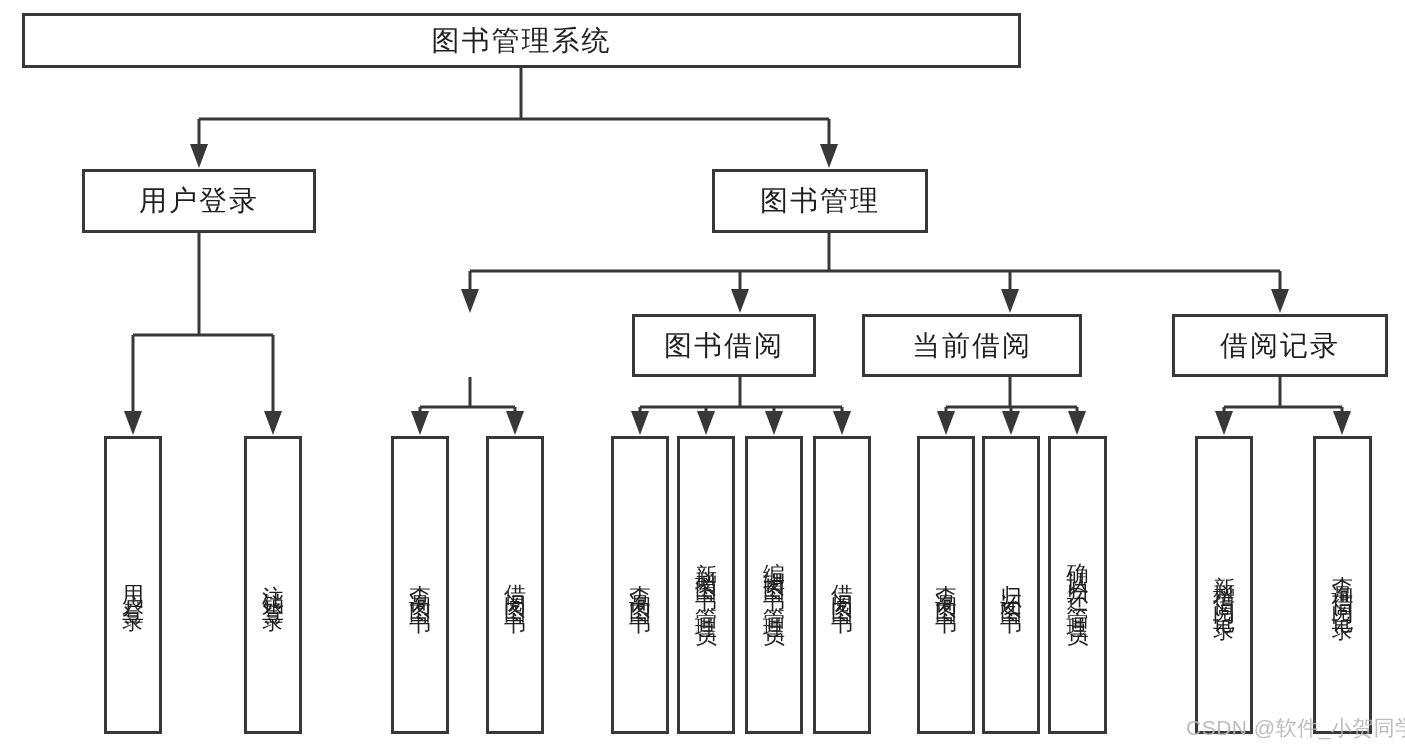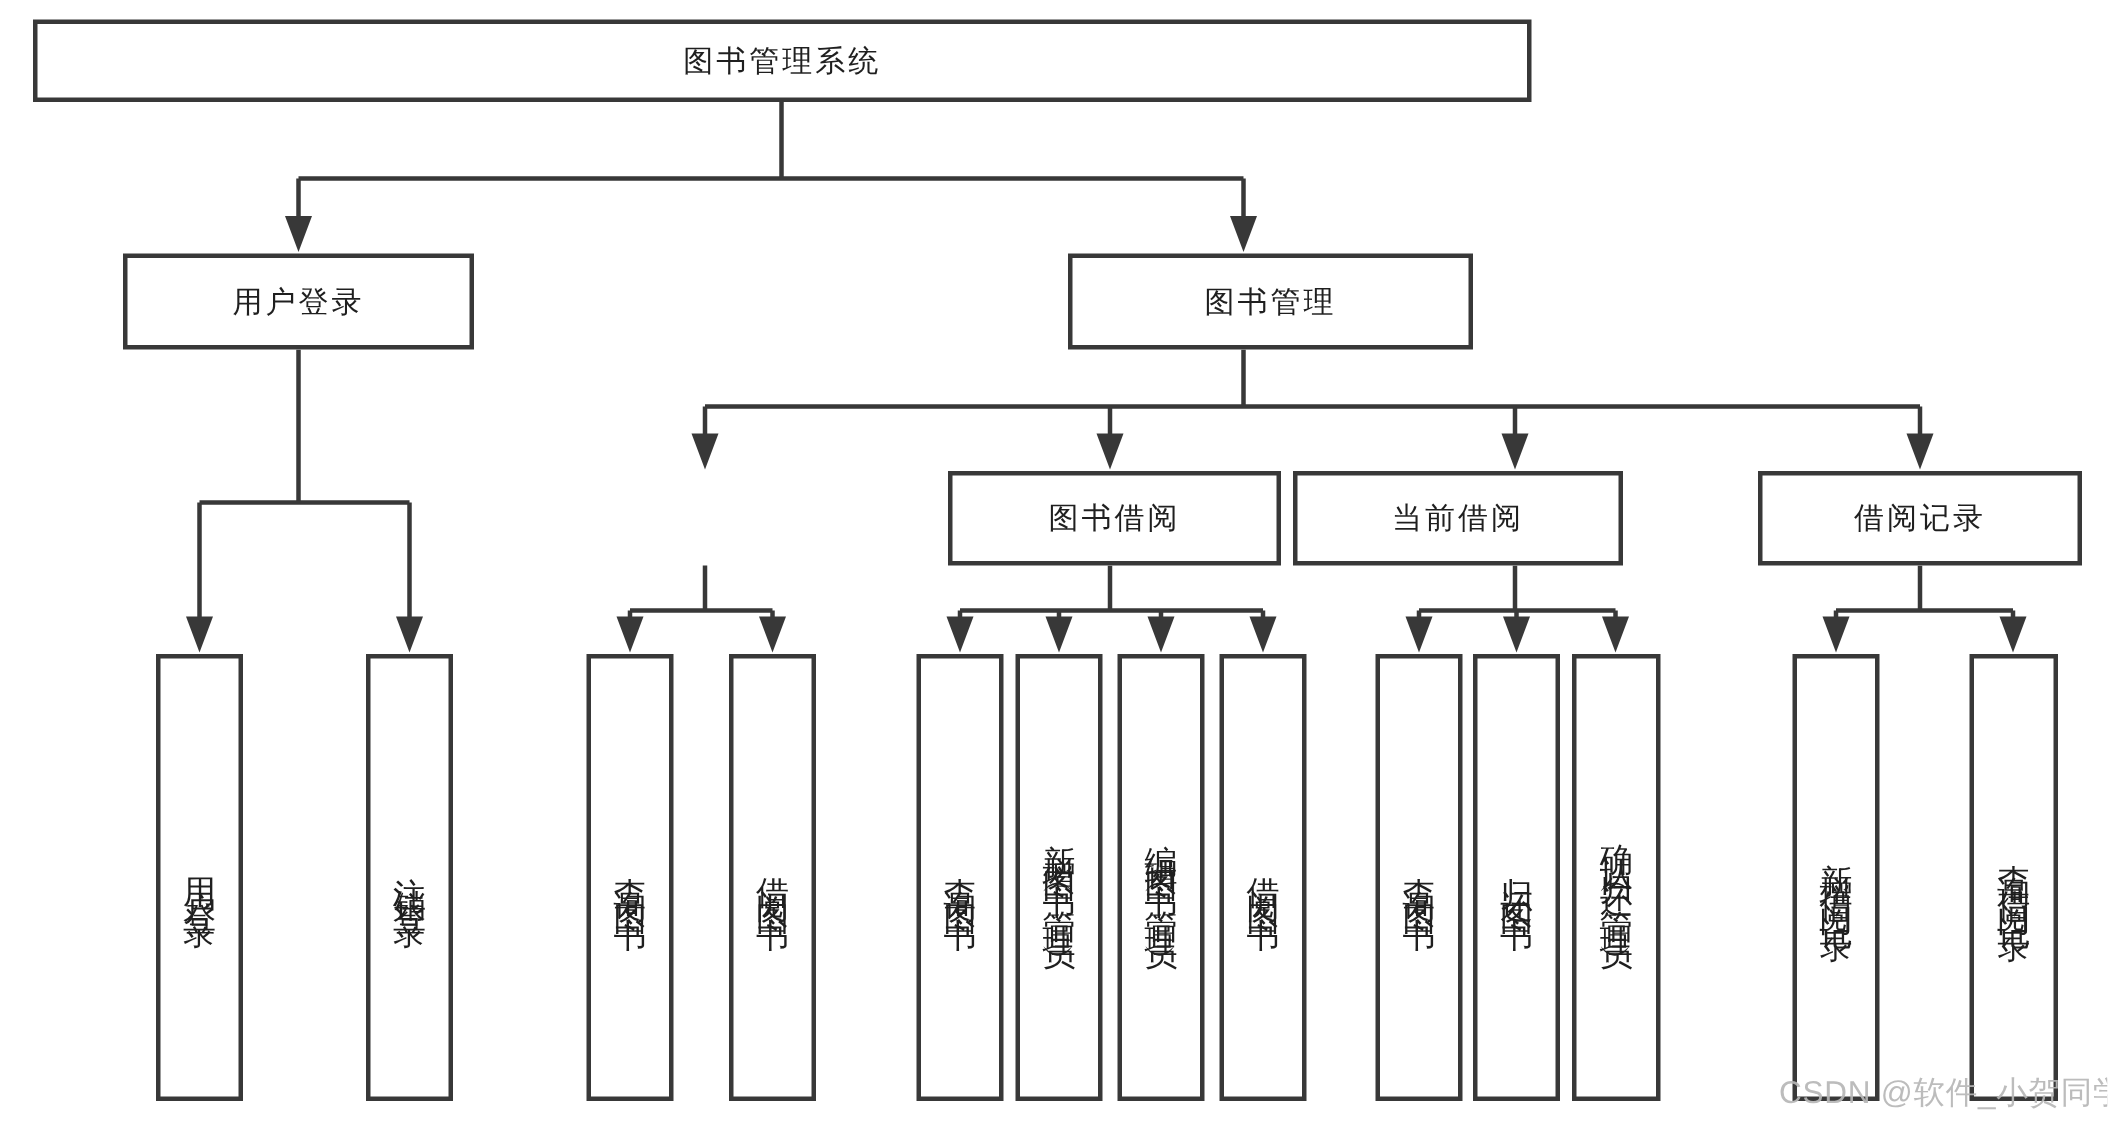--- a/index.html
+++ b/index.html
@@ -26,21 +26,21 @@
     position: absolute;
     box-sizing: border-box;
     border: 3px solid #383838;
     background: #ffffff;
     display: flex;
     align-items: center;
     justify-content: center;
     z-index: 1;
   }
   .h-label {
-    font-size: 20px;
+    font-size: 28px;
     letter-spacing: 2px;
     white-space: nowrap;
     color: #1f1f1f;
     text-align: right;
   }
   .v-label {
     writing-mode: vertical-rl;
     text-orientation: mixed;
     font-size: 22px;
     letter-spacing: 9px;
@@ -103,25 +103,25 @@
     </g>
   </svg>
 
   <div class="box" style="left:22px; top:13px; width:999px; height:55px;">
     <span class="h-label">图书管理系统</span>
   </div>
 
   <div class="box" style="left:82px; top:169px; width:234px; height:64px;">
     <span class="h-label">用户登录</span>
   </div>
-  <div class="box" style="left:712px; top:169px; width:270px; height:64px;">
+  <div class="box" style="left:712px; top:169px; width:216px; height:64px;">
     <span class="h-label">图书管理</span>
   </div>
 
-  <div class="box" style="left:632px; top:314px; width:222px; height:63px;">
+  <div class="box" style="left:632px; top:314px; width:184px; height:63px;">
     <span class="h-label">图书借阅</span>
   </div>
   <div class="box" style="left:862px; top:314px; width:220px; height:63px;">
     <span class="h-label">当前借阅</span>
   </div>
   <div class="box" style="left:1172px; top:314px; width:216px; height:63px;">
     <span class="h-label">借阅记录</span>
   </div>
 
   <div class="box" style="left:104px; top:436px; width:58px; height:298px;">

